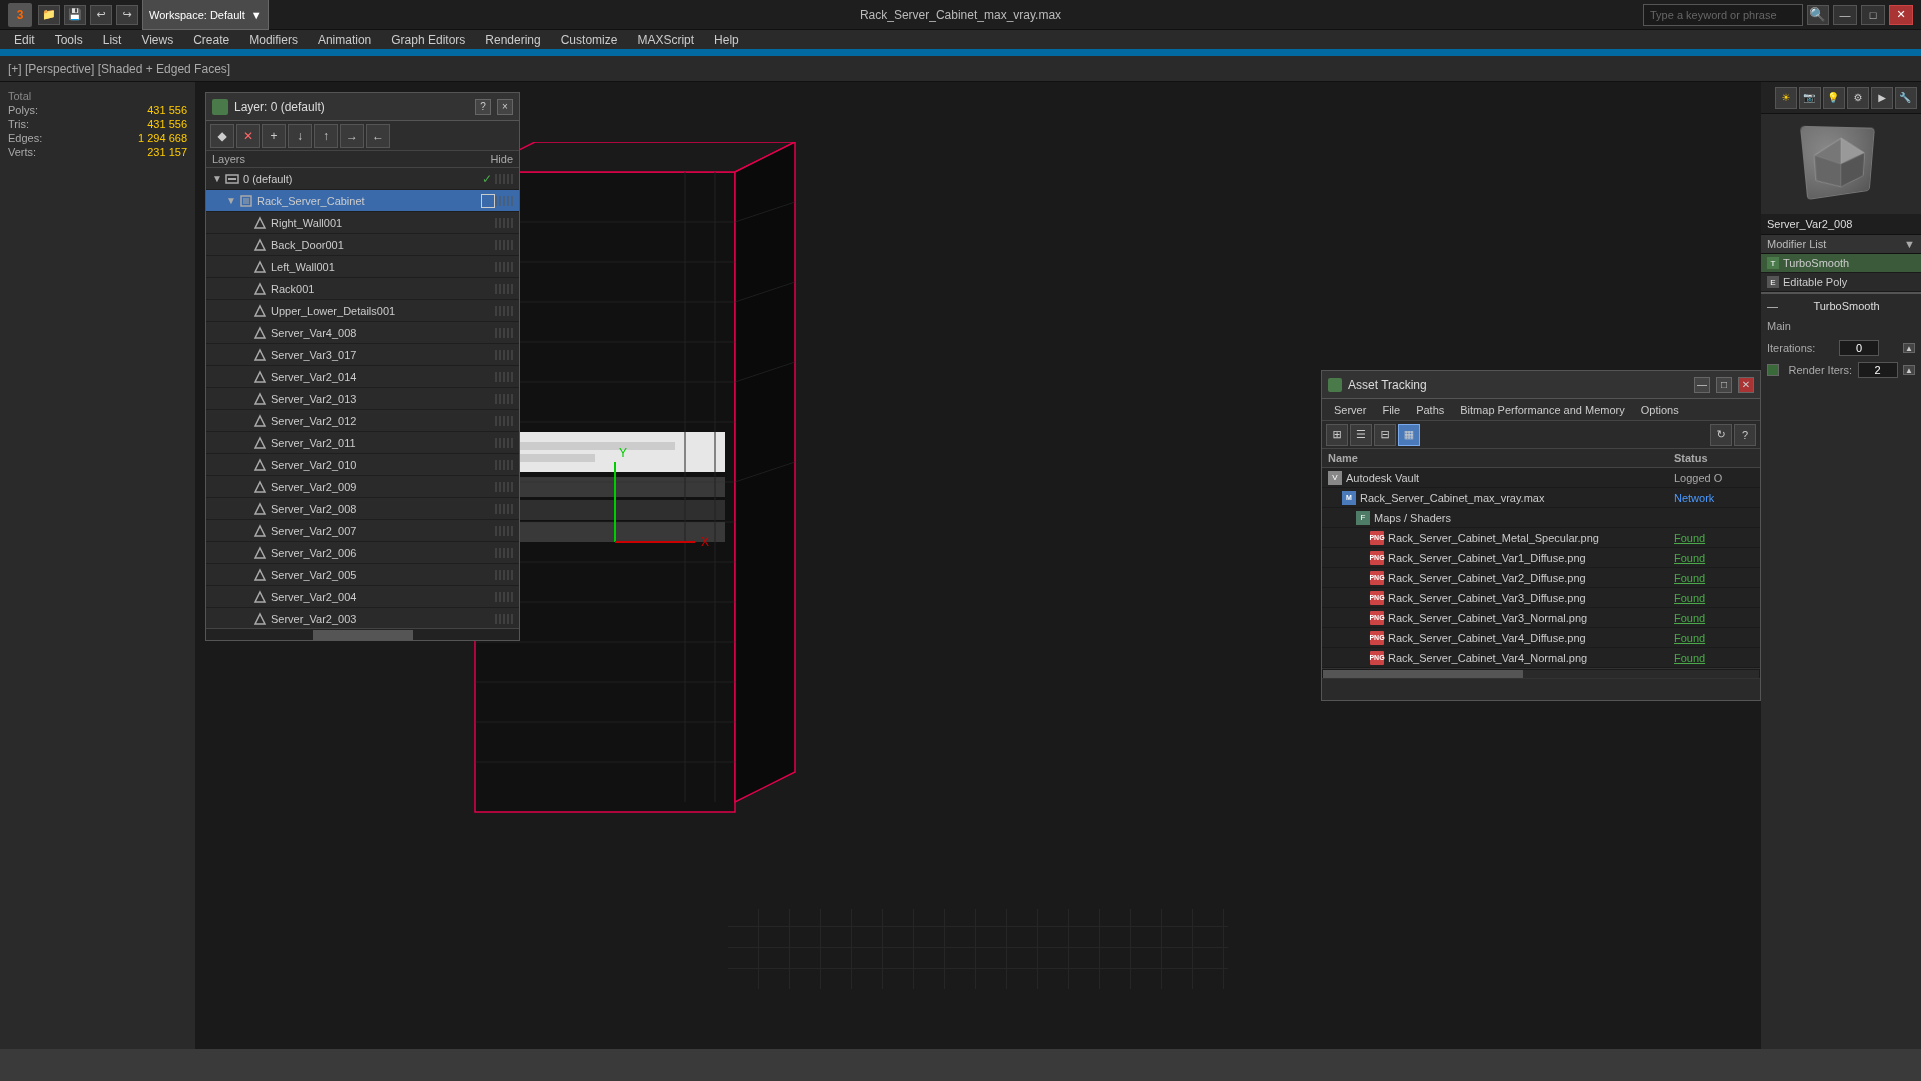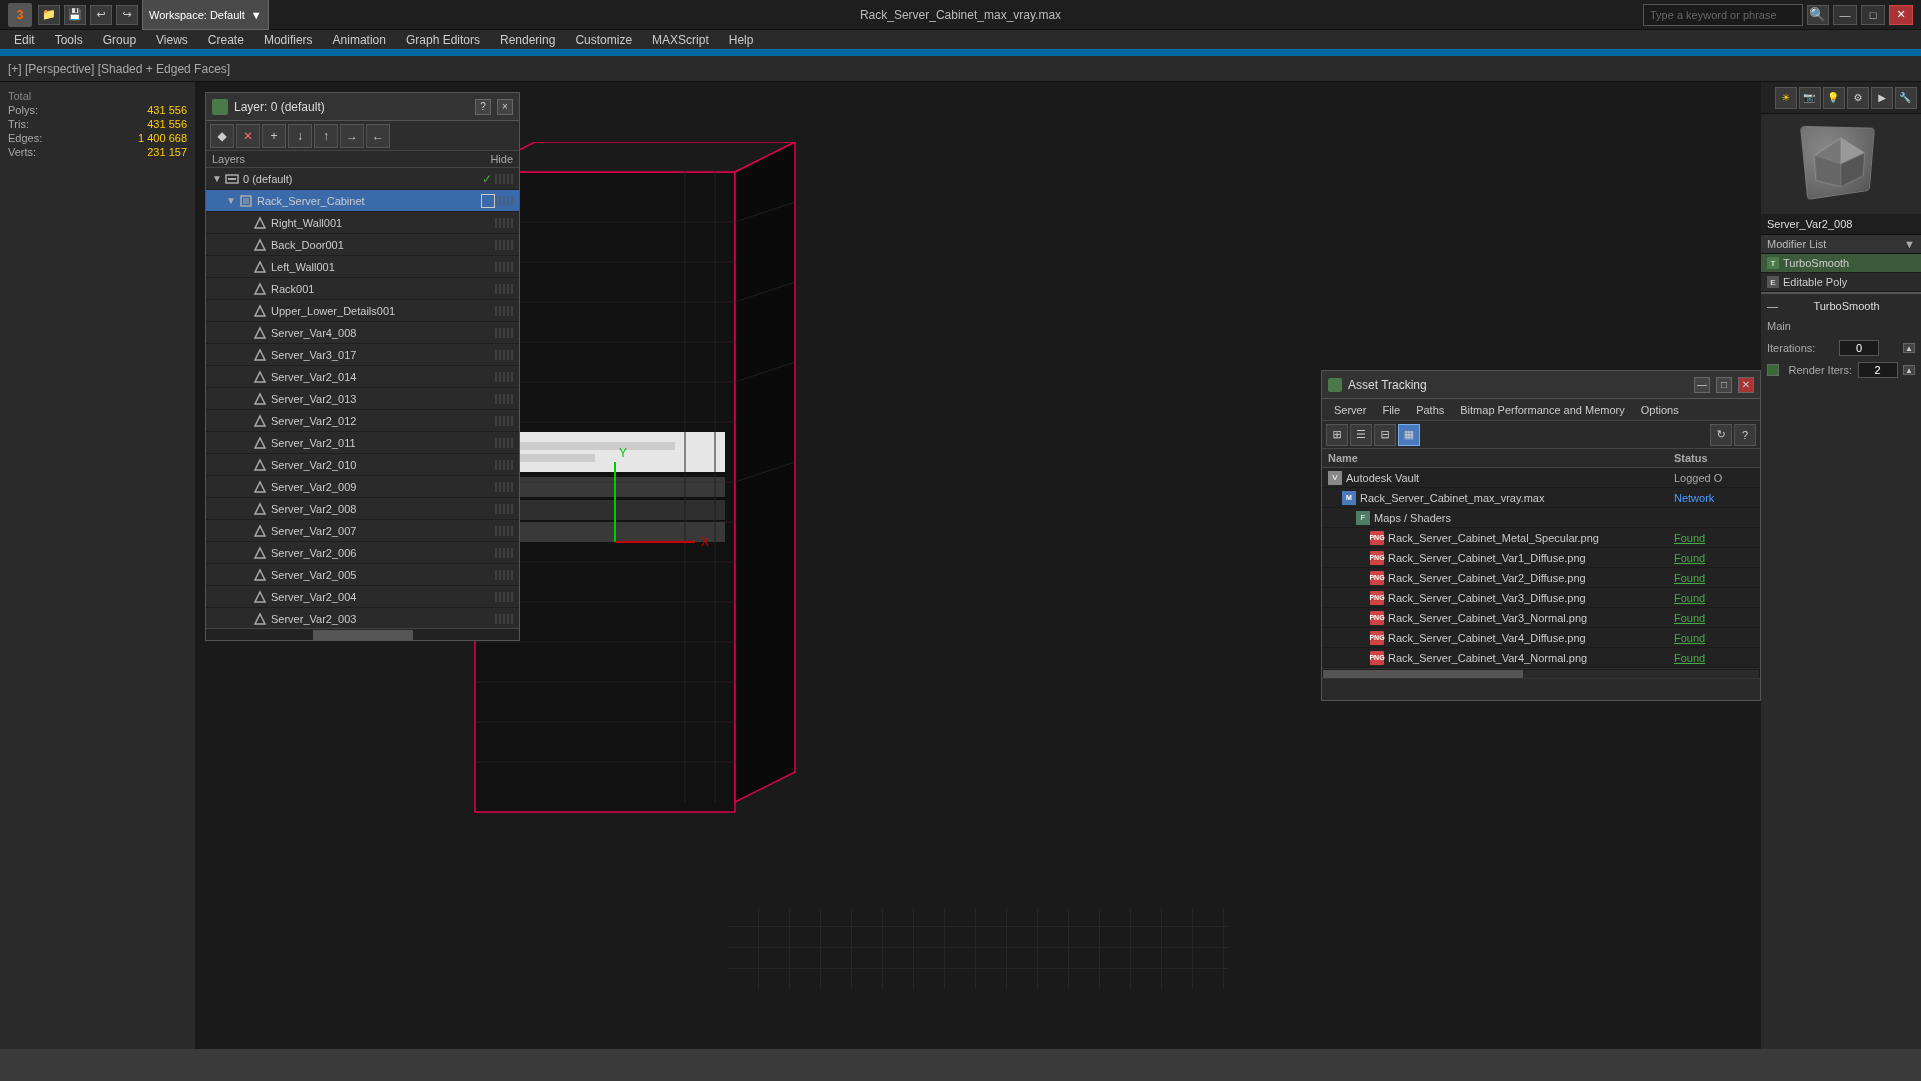--- a/index.html
+++ b/index.html
@@ -620,21 +620,21 @@
       <button style="background:#333;border:1px solid #555;color:#ccc;width:24px;height:20px;cursor:pointer;font-size:11px;">—</button>
       <button style="background:#333;border:1px solid #555;color:#ccc;width:24px;height:20px;cursor:pointer;font-size:11px;">□</button>
       <button style="background:#aa3333;border:1px solid #cc4444;color:#fff;width:24px;height:20px;cursor:pointer;font-size:11px;">✕</button>
     </div>
   </div>
 </div>
 
 <div id="menubar">
   <span class="menu-item">Edit</span>
   <span class="menu-item">Tools</span>
-  <span class="menu-item">Group</span>
+  <span class="menu-item">List</span>
   <span class="menu-item">Views</span>
   <span class="menu-item">Create</span>
   <span class="menu-item">Modifiers</span>
   <span class="menu-item">Animation</span>
   <span class="menu-item">Graph Editors</span>
   <span class="menu-item">Rendering</span>
   <span class="menu-item">Customize</span>
   <span class="menu-item">MAXScript</span>
   <span class="menu-item">Help</span>
 </div>
@@ -650,21 +650,21 @@
     <div class="stat-row">
       <span class="stat-name">Polys:</span>
       <span class="stat-value">431 556</span>
     </div>
     <div class="stat-row">
       <span class="stat-name">Tris:</span>
       <span class="stat-value">431 556</span>
     </div>
     <div class="stat-row">
       <span class="stat-name">Edges:</span>
-      <span class="stat-value">1 400 668</span>
+      <span class="stat-value">1 294 668</span>
     </div>
     <div class="stat-row">
       <span class="stat-name">Verts:</span>
       <span class="stat-value">231 157</span>
     </div>
   </div>
 
   <div id="viewport">
 
     <div class="grid-floor"></div>

